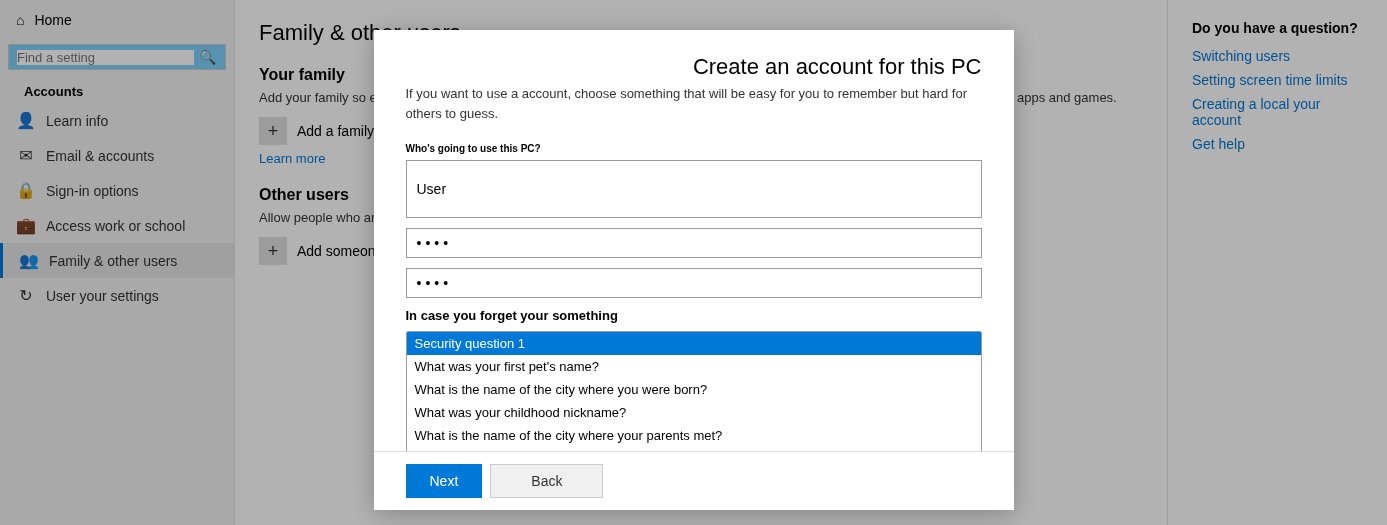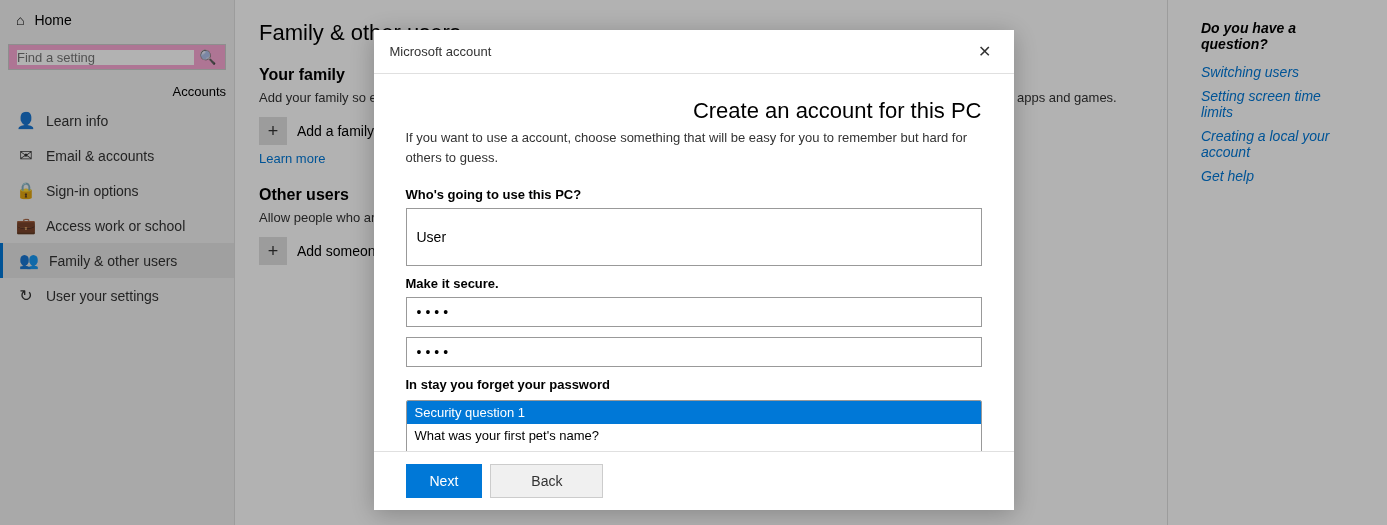--- a/index.html
+++ b/index.html
@@ -25,37 +25,36 @@
       display: flex;
       align-items: center;
       padding: 12px 16px;
       gap: 10px;
       cursor: pointer;
     }
     .sidebar-search {
       margin: 4px 8px;
       display: flex;
       align-items: center;
-      background: #f9a8d4;
+      background: #7dd3fc;
       border: 1px solid #ccc;
       padding: 4px 8px;
       gap: 6px;
     }
     .sidebar-search input {
       border: none;
       outline: none;
       width: 100%;
       font-size: 13px;
     }
     .sidebar-section-title {
-      padding: 10px 8px 4px;
-      font-size: 13px;
-      font-weight: 400;
-      color: #000;
-      text-align: right;
+      padding: 10px 24px 4px;
+      font-size: 13px;
+      font-weight: 700;
+      color: #000;
     }
     .sidebar-item {
       display: flex;
       align-items: center;
       padding: 8px 16px;
       gap: 10px;
       cursor: pointer;
       color: #333;
     }
     .sidebar-item.active {
@@ -123,25 +122,24 @@
     }
     .other-users-desc {
       font-size: 13px;
       color: #333;
       margin-bottom: 12px;
     }
 
     
     .right-panel {
       width: 220px;
-      padding: 20px 33px;
+      padding: 20px 24px;
       background: white;
       border-left: 1px solid #e0e0e0;
       flex-shrink: 0;
-      font-style: italic;
     }
     .right-panel-title {
       font-size: 14px;
       font-weight: 600;
       margin-bottom: 12px;
       color: #000;
     }
     .right-panel-link {
       color: #0078d7;
       cursor: pointer;
@@ -202,21 +200,21 @@
       color: #000;
       text-align: right;
     }
     .dialog-subtitle {
       font-size: 13px;
       color: #333;
       margin-bottom: 20px;
       line-height: 1.5;
     }
     .field-label {
-      font-size: 13px;
+      font-size: 10px;
       font-weight: 600;
       margin-bottom: 6px;
       color: #000;
     }
     .field-sublabel {
       font-size: 13px;
       font-weight: 600;
       margin-bottom: 6px;
       color: #000;
     }
@@ -342,36 +340,31 @@
 <div class="right-panel">
   <div class="right-panel-title">Do you have a question?</div>
   <a class="right-panel-link">Switching users</a>
   <a class="right-panel-link">Setting screen time limits</a>
   <a class="right-panel-link">Creating a local your account</a>
   <a class="right-panel-link">Get help</a>
 </div>
 
 <div class="dialog-overlay">
   <div class="dialog">
-    <div class="dialog-titlebar">
-      <span class="dialog-titlebar-text">Microsoft account</span>
-      <button class="dialog-close">✕</button>
-    </div>
     <div class="dialog-body">
       <div class="dialog-main-title">Create an account for this PC</div>
       <div class="dialog-subtitle">If you want to use a account, choose something that will be easy for you to remember but hard for others to guess.</div>
 
       <div class="field-label">Who's going to use this PC?</div>
       <input class="text-input" type="text" value="User" style="">
 
-      <div class="field-sublabel">Make it secure.</div>
       <input class="password-input" type="password" value="1234" style="">
       <input class="password-input" type="password" value="1234" style="">
 
-      <div class="forget-label">In stay you forget your password</div>
+      <div class="forget-label">In case you forget your something</div>
       <select class="security-dropdown" size="7">
         <option selected="" style="background:#0078d7;color:white;">Security question 1</option>
         <option>What was your first pet's name?</option>
         <option>What is the name of the city where you were born?</option>
         <option>What was your childhood nickname?</option>
         <option>What is the name of the city where your parents met?</option>
         <option>What is the first name of your oldest cousin?</option>
         <option>What is the name of the first school you attended?</option>
       </select>
     </div>

